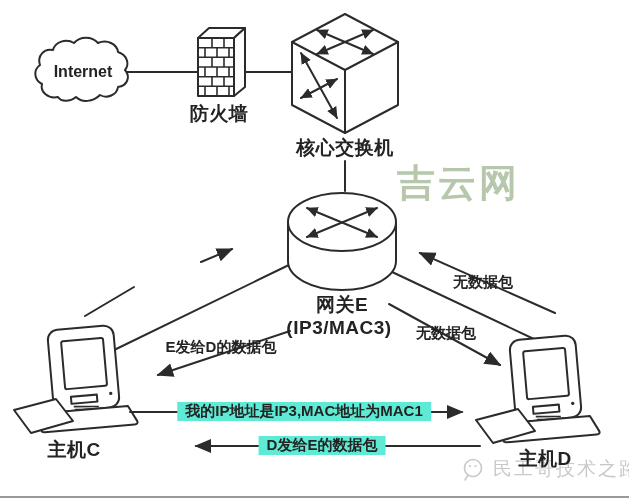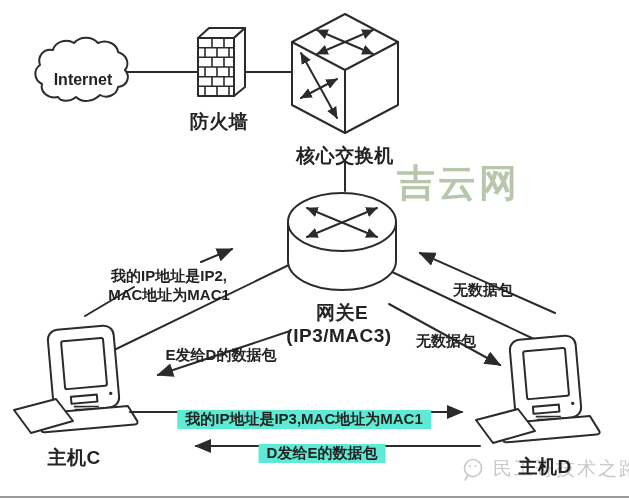--- a/index.html
+++ b/index.html
@@ -6,21 +6,21 @@
   .stage{
     position:relative;width:629px;height:500px;background:#ffffff;overflow:hidden;
     font-family:"Liberation Sans","DejaVu Sans",sans-serif;
   }
   .stage svg.canvas{position:absolute;left:0;top:0;z-index:2;}
   .ln{stroke:#2b2b2b;stroke-width:2;fill:none;stroke-linecap:round;}
   .thin{stroke:#2b2b2b;stroke-width:1.6;fill:none;}
   .shape{fill:#ffffff;stroke:#2b2b2b;stroke-width:2;stroke-linejoin:round;}
   .lbl{
     position:absolute;transform:translateX(-50%);white-space:nowrap;
-    color:#232323;font-weight:bold;z-index:4;text-align:center;line-height:1.25;margin-top:8px;
+    color:#232323;font-weight:bold;z-index:4;text-align:center;line-height:1.25;
   }
   .node-lbl{font-size:19px;letter-spacing:0.5px;}
   .msg-lbl{font-size:15px;}
   .mask{background:#5eead4;padding:0 8px;}
   .brand-wm{
     position:absolute;left:397px;top:158px;z-index:1;
     font-size:38px;font-weight:bold;letter-spacing:3px;color:#b7c7ac;white-space:nowrap;
   }
   .footer-wm{
     position:absolute;left:461px;top:456px;z-index:3;display:flex;align-items:center;gap:4px;
@@ -164,24 +164,20 @@
 
   <div class="lbl node-lbl" style="left:219px;top:102px;">防火墙</div>
 
   <div class="lbl node-lbl" style="left:342px;top:293px;text-align:right;">网关E</div>
   <div class="lbl node-lbl" style="left:339px;top:316px;">(IP3/MAC3)</div>
 
   <div class="lbl node-lbl" style="left:74px;top:438px;">主机C</div>
 
   <div class="lbl node-lbl" style="left:545px;top:447px;">主机D</div>
 
-  <div class="lbl msg-lbl" style="left:169px;top:259px;">
-    <div>我的IP地址是IP2,</div>
-    <div>MAC地址为MAC1</div>
-  </div>
 
   <div class="lbl msg-lbl" style="left:221px;top:338px;">E发给D的数据包</div>
 
   <div class="lbl msg-lbl" style="left:483px;top:273px;">无数据包</div>
 
   <div class="lbl msg-lbl" style="left:446px;top:324px;">无数据包</div>
 
   <div class="lbl msg-lbl mask" style="left:304px;top:402px;">我的IP地址是IP3,MAC地址为MAC1</div>
 
   <div class="lbl msg-lbl mask" style="left:322px;top:436px;">D发给E的数据包</div>

